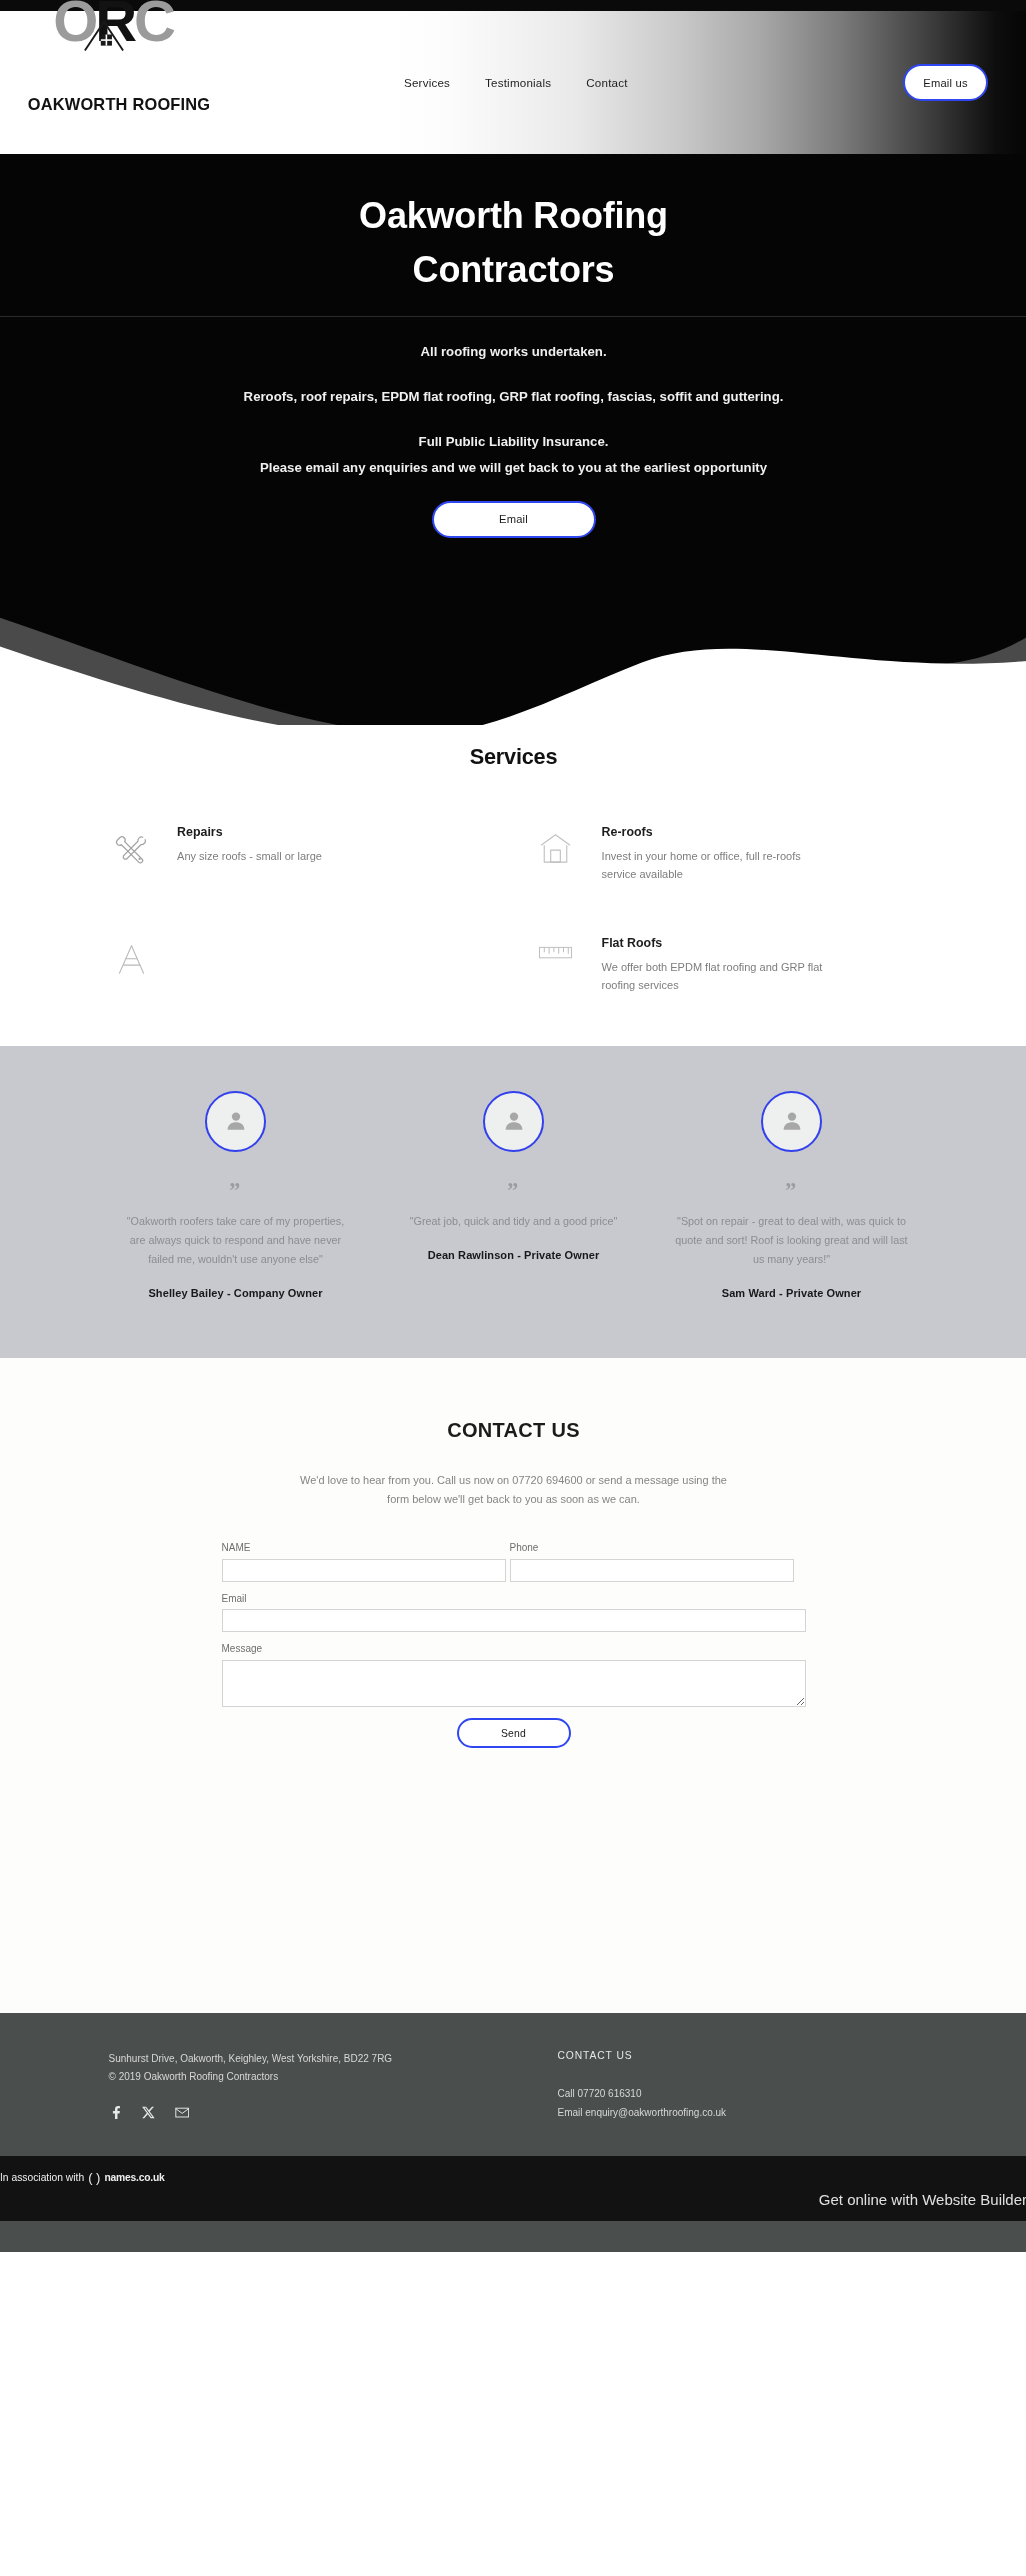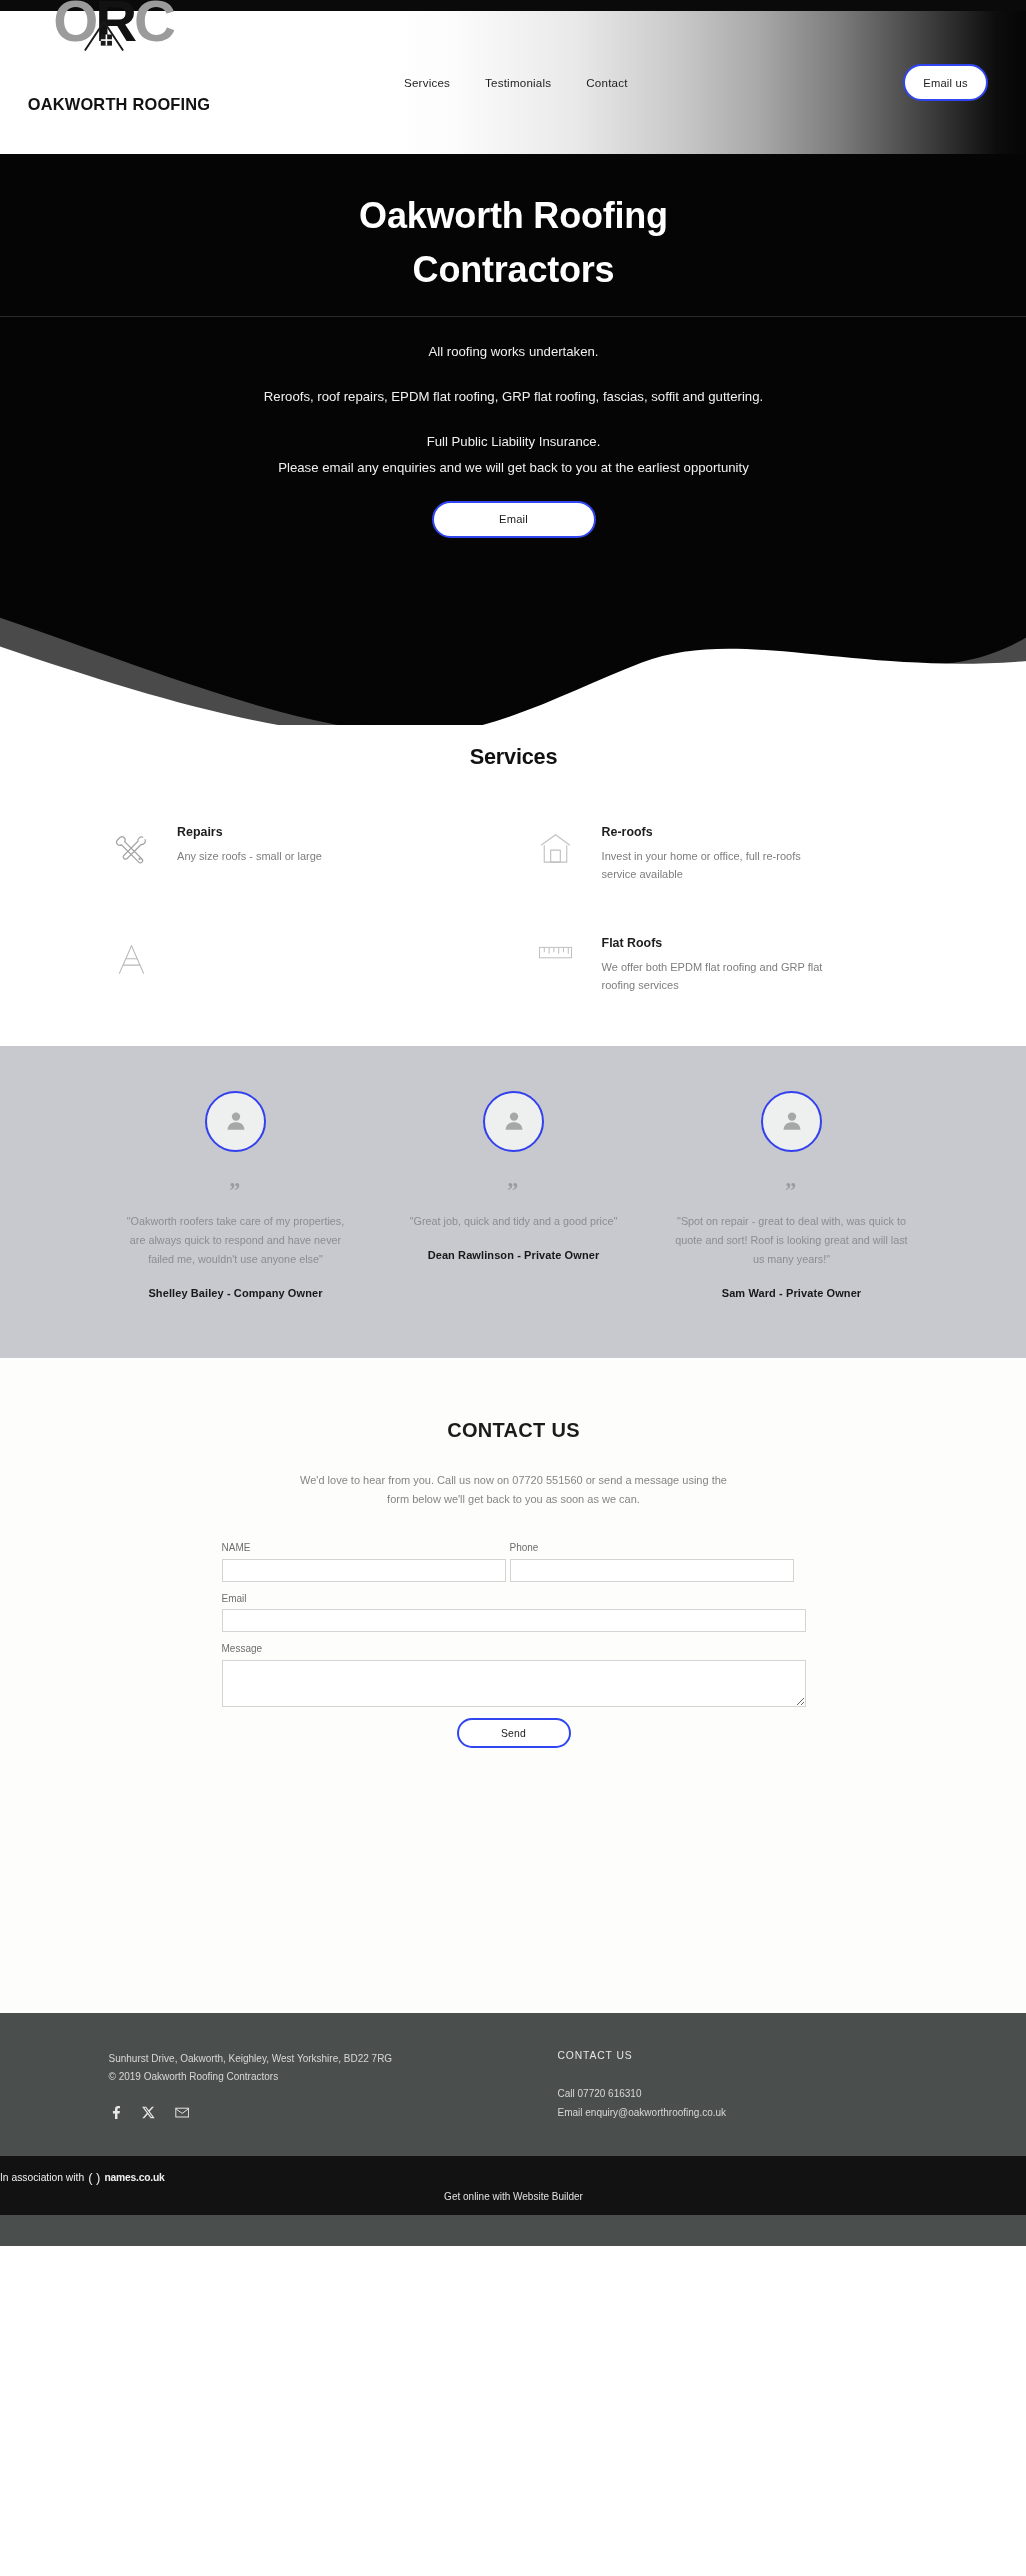--- a/index.html
+++ b/index.html
@@ -71,21 +71,21 @@
   }
   .hero h1 {
     font-size: 36px; font-weight: bold; line-height: 1.5;
     letter-spacing: -0.2px; padding-bottom: 14.4px;
   }
   .hero h1 .l2 { display: block; }
   .hero-rule { height: 0.8px; background: #2b2b2b; width: 100%; margin: 4.8px 0 0; }
   .hero-body { padding: 24px 0 0; }
   .hero-body p {
     font-size: 13.2px; color: #f0f0f0; line-height: 1.6; margin: 0 0 24px;
-    font-weight: 400;
+    font-weight: 700;
   }
   .hero-body p.tight { margin-bottom: 4.8px; }
   .hero-body p.last { margin-bottom: 22.5px; }
   .hero-btn { width: 164px; height: 37px; font-size: 11.2px; }
 
   
   .wave { position: relative; height: 152px; background: #050505; margin-top: 35px; }
   .wave svg { display: block; width: 100%; height: 152px; }
 
   
@@ -176,21 +176,21 @@
 
   
   .bottombar {
     background: #121212; color: #efefef; text-align: center; padding: 13.6px 0 13px;
   }
   .bb-1 {
     font-size: 10.3px; display: flex; align-items: center; gap: 4px;
   }
   .bb-brand { font-weight: bold; letter-spacing: -0.2px; }
   .bb-paren { display: inline-flex; align-items: center; gap: 1.6px; font-size: 13px; }
-  .bb-2 { font-size: 10px; color: #e0e0e0; margin-top: 6.4px; }
+  .bb-2 { font-size: 15px; color: #e0e0e0; margin-top: 6.4px; text-align: right; }
   .bottomedge { height: 30.5px; background: #4a4f4d; }
 </style>
 </head>
 <body>
 
 <div class="page">
 
   <div class="topstrip"></div>
 
   <div class="header">
@@ -339,21 +339,21 @@
         <div class="t-quote-mark">”</div>
         <div class="t-text">"Spot on repair - great to deal with, was quick to quote and sort! Roof is looking great and will last us many years!"</div>
         <div class="t-name">Sam Ward - Private Owner</div>
       </div>
 
     </div>
   </section>
 
   <section class="contact">
     <h2>CONTACT US</h2>
-    <p class="contact-lead">We'd love to hear from you. Call us now on 07720 551560 or send a message using the form below we'll get back to you as soon as we can.</p>
+    <p class="contact-lead">We'd love to hear from you. Call us now on 07720 694600 or send a message using the form below we'll get back to you as soon as we can.</p>
 
     <form class="form">
       <div class="form-row">
         <div class="fg half">
           <label>NAME</label>
           <input type="text" value="" style="">
         </div>
         <div class="fg half">
           <label>Phone</label>
           <input type="text" value="" style="">

